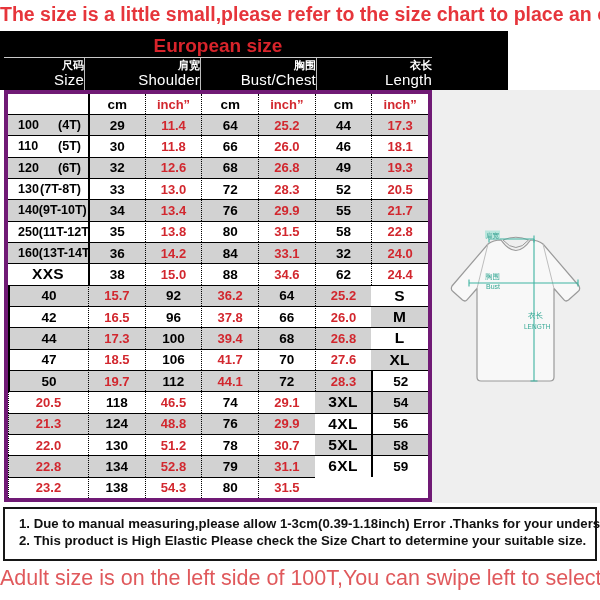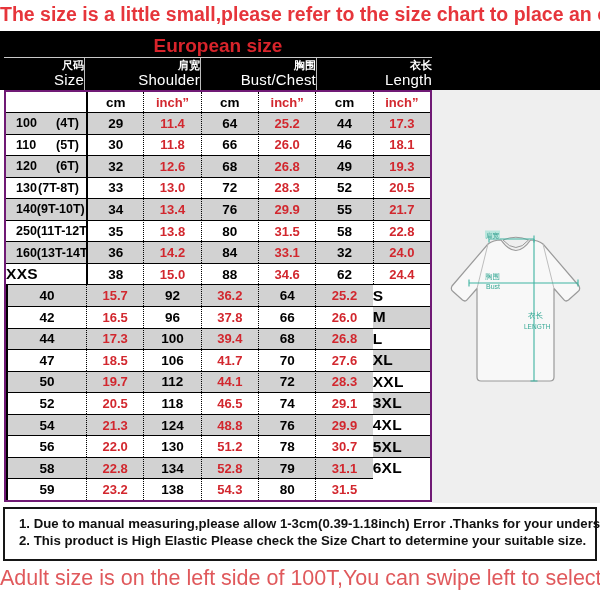--- a/index.html
+++ b/index.html
@@ -4,56 +4,56 @@
 <style>
   html,body{margin:0;padding:0;}
   body{
     width:600px;height:600px;position:relative;background:#fff;overflow:hidden;
     font-family:"Liberation Sans", sans-serif;
   }
   .top-title{
     position:absolute;top:3px;left:0;width:600px;text-align:center;
     font-size:19.5px;font-weight:600;color:#e6353b;white-space:nowrap;
   }
-  .banner{position:absolute;top:31px;left:0;width:600px;height:59px;background:#000;}
+  .banner{position:absolute;top:31px;left:0;width:508px;height:59px;background:#000;}
   .euro-title{
     position:absolute;top:4px;left:4px;width:428px;text-align:center;
     color:#d8242b;font-weight:700;font-size:19px;
   }
   .col-headers{
     position:absolute;top:26px;left:4px;width:428px;height:33px;
     display:grid;grid-template-columns:80px repeat(3,1fr);
     border-top:1px solid #c9c9c9;box-sizing:border-box;
   }
   .colhead{
     color:#fff;text-align:right;display:flex;flex-direction:column;
     justify-content:center;line-height:1.08;box-sizing:border-box;
   }
   .colhead + .colhead{border-left:1px solid #bdbdbd;}
   .colhead .zh{font-size:11px;font-weight:600;}
   .colhead .en{font-size:15px;font-weight:400;letter-spacing:.2px;}
 
   .size-table{
     position:absolute;top:90px;left:4px;width:428px;height:412px;background:#fff;
-    border:2px solid #701a75;box-sizing:border-box;
+    border:4px solid #701a75;box-sizing:border-box;
     display:grid;grid-template-columns:80px repeat(6,1fr);
     grid-template-rows:20px repeat(18,1fr);
   }
   .cell{
     display:flex;align-items:center;justify-content:center;
     box-sizing:border-box;overflow:hidden;white-space:nowrap;
   }
   .cell.vt{border-top:1px solid #000;}
   .cell.dot{border-left:1px dotted #000;}
   .cell.sol{border-left:2px solid #000;}
   .cell.gray{background:#d2d2d2;}
   .unit-cm,.num{font-weight:700;font-size:13.5px;color:#000;}
   .unit-in,.inch{font-weight:700;font-size:13px;color:#d2272e;}
   .label{font-weight:700;font-size:12.5px;color:#000;justify-content:space-between;padding:0 7px 0 10px;}
-  .label.center{justify-content:flex-start;padding:0;}
+  .label.center{justify-content:center;padding:0;}
   .label .adult{font-size:15.5px;letter-spacing:.3px;}
 
   .right-panel{position:absolute;left:432px;top:90px;width:168px;height:413px;background:#efefef;}
   svg text{font-family:"Liberation Sans", sans-serif;}
 
   .notes-box{
     position:absolute;left:3px;top:507px;width:594px;height:54px;background:#fff;
     border:2px solid #161616;box-sizing:border-box;padding:6px 6px 0 14px;
   }
   .note{font-size:13.2px;font-weight:700;color:#111;line-height:17px;white-space:nowrap;}
@@ -378,23 +378,20 @@
       <span>112</span>
     </div>
     <div class="cell vt gray dot inch">
       <span>44.1</span>
     </div>
     <div class="cell vt gray dot num">
       <span>72</span>
     </div>
     <div class="cell vt gray dot inch">
       <span>28.3</span>
-    </div>
-    <div class="cell vt label center">
-      <span class="adult">XXL</span>
     </div>
     <div class="cell vt sol num">
       <span>52</span>
     </div>
     <div class="cell vt dot inch">
       <span>20.5</span>
     </div>
     <div class="cell vt dot num">
       <span>118</span>
     </div>

